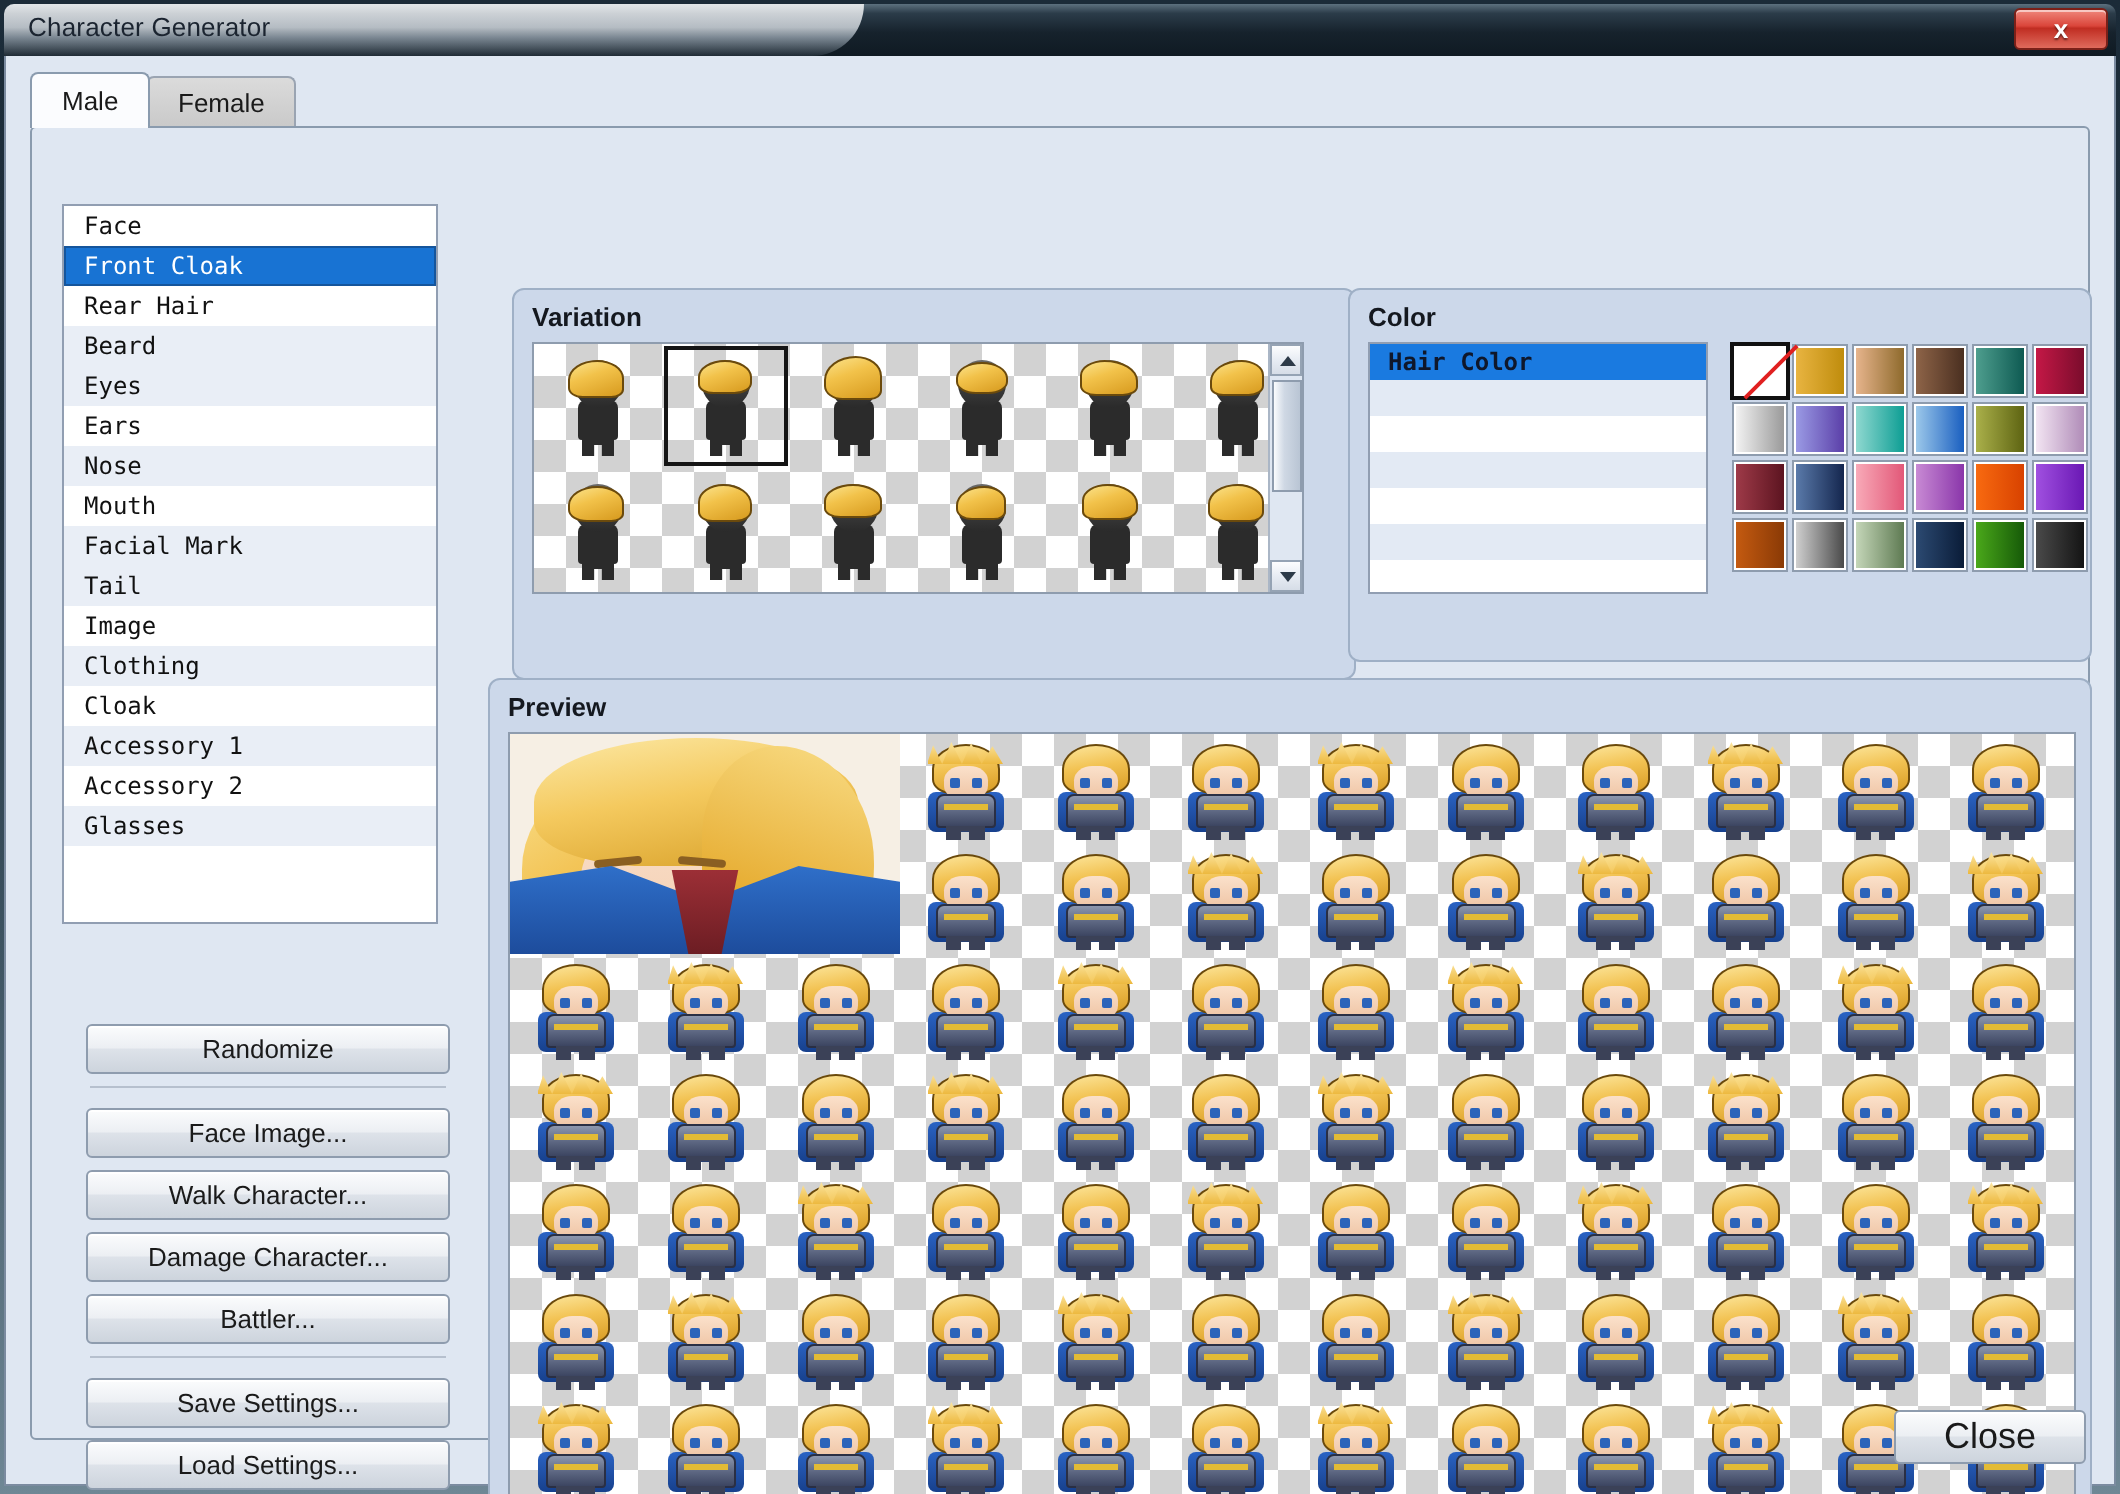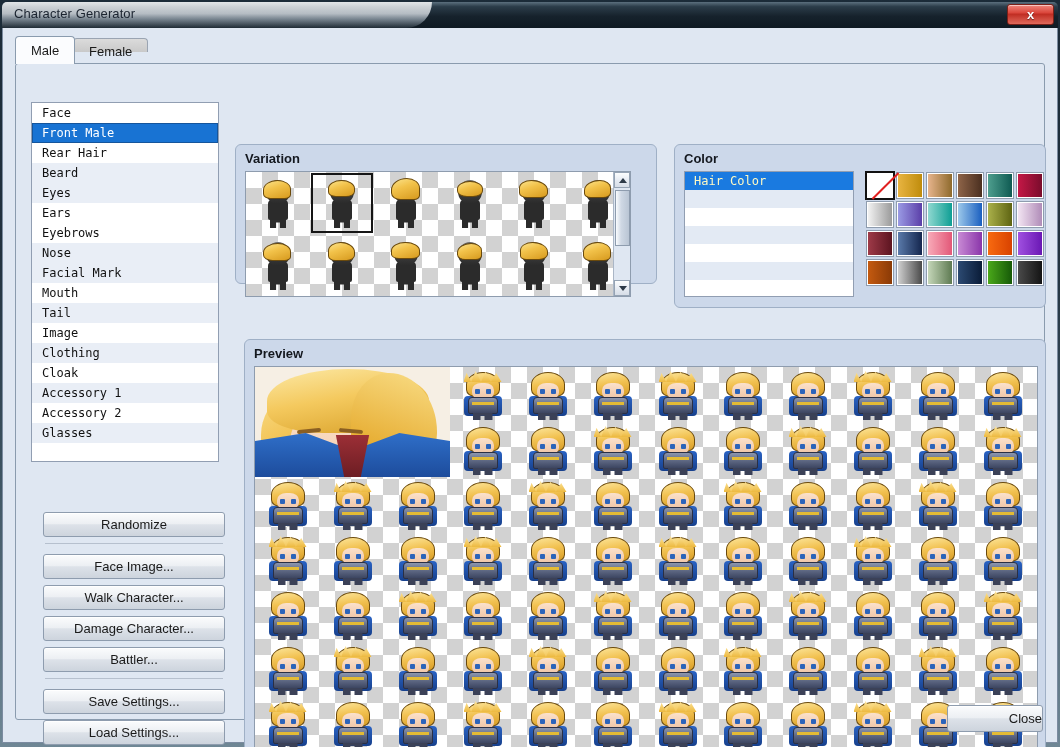--- a/index.html
+++ b/index.html
@@ -58,21 +58,21 @@
     border-top: none;
   }
 
   
   #tabstrip {
     position: absolute; left: 12px; top: 8px;
     width: 1030px; height: 28px;
   }
   .tab {
     position: absolute; top: 2px;
-    height: 14px;
+    height: 26px;
     padding: 0 15px;
     line-height: 25px;
     font-size: 13px; color: #1a1a1a;
     border: 1px solid #8a9bae;
     border-bottom: none;
     border-top-left-radius: 4px; border-top-right-radius: 4px;
     cursor: pointer;
   }
   .tab.active {
     top: 0; height: 28px; line-height: 28px;
@@ -137,22 +137,22 @@
   .group {
     position: absolute;
     background: #ccd8ea;
     border: 1px solid #9fb0c6;
     border-radius: 6px;
   }
   .group-label {
     position: absolute; left: 9px; top: 6px;
     font-size: 13px; font-weight: bold; color: #14181f;
   }
-  #grp-variation { left: 219px; top: 80px; width: 422px; height: 140px; }
-  #grp-color     { left: 658px; top: 80px; width: 372px; height: 164px; }
+  #grp-variation { left: 240px; top: 80px; width: 422px; height: 196px; }
+  #grp-color     { left: 658px; top: 80px; width: 372px; height: 187px; }
   #grp-preview   { left: 228px; top: 275px; width: 802px; height: 424px; }
 
   
   .checker {
     background-image:
       linear-gradient(45deg, #d2d2d2 25%, transparent 25%, transparent 75%, #d2d2d2 75%),
       linear-gradient(45deg, #d2d2d2 25%, transparent 25%, transparent 75%, #d2d2d2 75%);
     background-color: #ffffff;
     background-size: 32px 32px;
     background-position: 0 0, 16px 16px;
@@ -239,21 +239,21 @@
     border: 1px solid #919eb2;
     overflow: hidden;
   }
   .color-row {
     height: 18px; line-height: 18px; padding-left: 9px;
     font-family: "DejaVu Sans Mono", monospace;
     font-size: 12px; color: #111;
     cursor: pointer;
   }
   .color-row.alt { background: #e3eaf4; }
-  .color-row.sel { background: #1a7ae0; color: #fef9c3; }
+  .color-row.sel { background: #1a7ae0; color: #0f172a; font-weight: bold; }
 
   #swatch-grid {
     position: absolute; left: 190px; top: 26px;
     display: grid;
     grid-template-columns: repeat(6, 30px);
     grid-template-rows: repeat(4, 29px);
     gap: 0;
   }
   .swatch-wrap { padding: 2px; }
   .swatch {
@@ -392,22 +392,21 @@
   .c-legs {
     position: absolute; left: 10px; top: 41px; width: 20px; height: 7px;
     background: #3b4157;
     clip-path: polygon(0 0,100% 0,100% 100%,60% 100%,60% 40%,40% 40%,40% 100%,0 100%);
   }
 
   
   #close-btn {
     position: absolute; right: 14px; bottom: 10px;
     width: 96px; height: 27px; line-height: 25px;
-    font-size: 13px;
-    text-align: right;
+    font-size: 18px;
   }
 </style>
 </head>
 <body>
 
 <div id="window">
 
   <div id="titlebar">
     <div id="title-glass"></div>
     <div id="title-text">Character Generator</div>
@@ -418,29 +417,28 @@
 
     <div id="tabstrip">
       <div class="tab active" style="left:0;">Male</div>
       <div class="tab inactive" style="left:58px;">Female</div>
     </div>
 
     <div id="tabpage">
 
       <div id="parts-list">
           <div class="part-row">Face</div>
-          <div class="part-row alt sel">Front Male</div>
+          <div class="part-row alt sel">Front Cloak</div>
           <div class="part-row">Rear Hair</div>
           <div class="part-row alt">Beard</div>
           <div class="part-row alt">Eyes</div>
           <div class="part-row">Ears</div>
-          <div class="part-row">Eyebrows</div>
           <div class="part-row alt">Nose</div>
+          <div class="part-row">Mouth</div>
           <div class="part-row alt">Facial Mark</div>
-          <div class="part-row">Mouth</div>
           <div class="part-row alt">Tail</div>
           <div class="part-row">Image</div>
           <div class="part-row alt">Clothing</div>
           <div class="part-row">Cloak</div>
           <div class="part-row alt">Accessory 1</div>
           <div class="part-row">Accessory 2</div>
           <div class="part-row alt">Glasses</div>
         </div>
 
       <div id="side-buttons">

